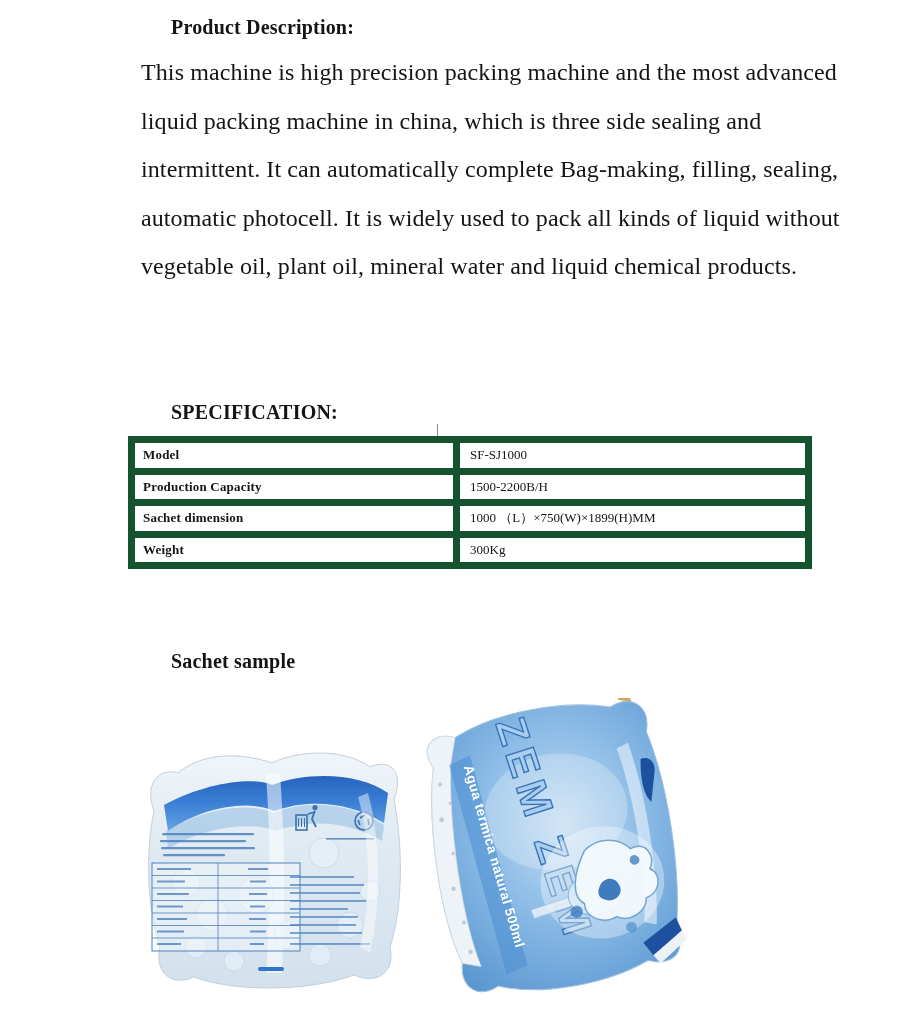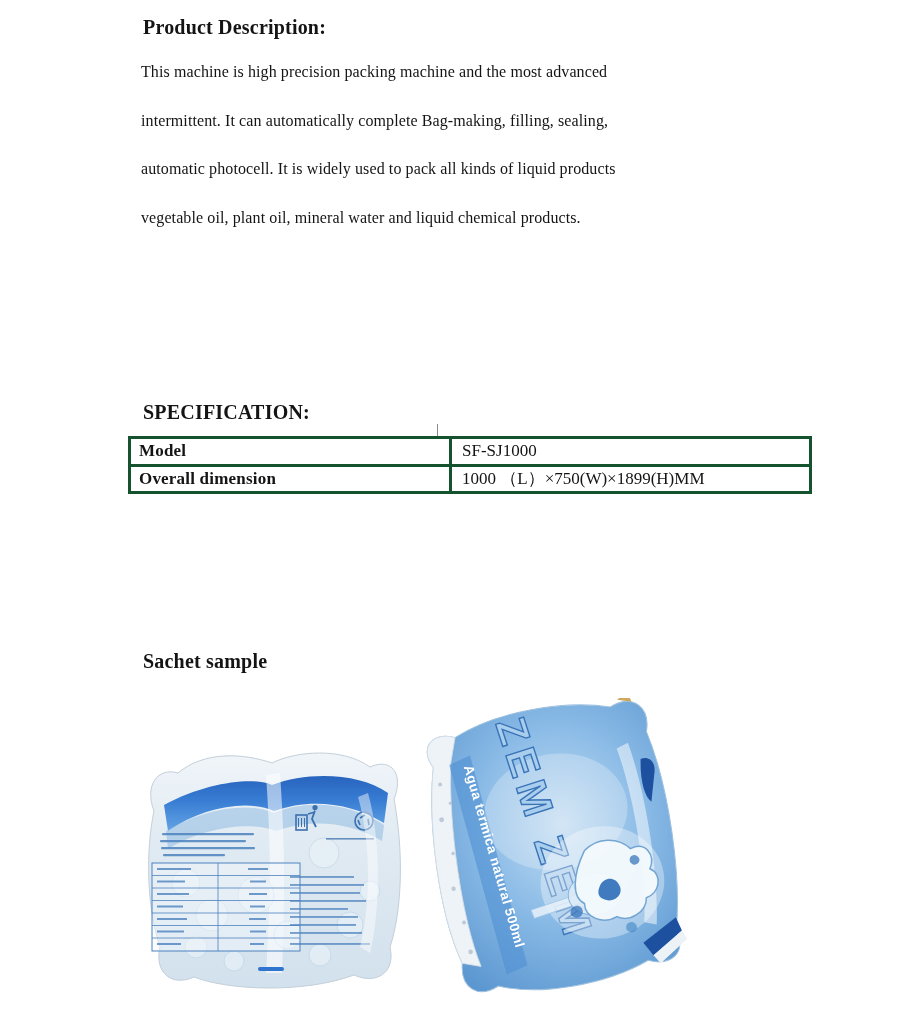--- a/index.html
+++ b/index.html
@@ -2,66 +2,75 @@
 <html><head>
 <meta charset="utf-8">
 <style>
   html,body{margin:0;padding:0;}
   body{
     width:922px;height:1024px;background:#ffffff;position:relative;overflow:hidden;
     font-family:"Liberation Serif", serif;color:#141414;
   }
   .abs{position:absolute;}
   .doc-heading{
-    font-size:20px;font-weight:bold;letter-spacing:0.2px;white-space:nowrap;
+    font-size:20px;font-weight:bold;letter-spacing:0.2px;white-space:nowrap;margin-left:28px;
   }
   #paragraph{left:141px;top:48px;}
   #paragraph .pline{
-    font-size:16px;line-height:48.5px;white-space:nowrap;letter-spacing:0.1px;
+    font-size:24px;line-height:48.5px;white-space:nowrap;letter-spacing:0.1px;
   }
   #spec-table{
     left:128px;top:436px;width:684px;border-collapse:collapse;table-layout:fixed;
   }
   #spec-table td{
-    border:3px solid #14532d;height:24.5px;padding:0 0 0 8px;vertical-align:middle;
-    font-size:17px;white-space:pre;overflow:hidden;
+    border:7px solid #14532d;height:24.5px;padding:0 0 0 8px;vertical-align:middle;
+    font-size:13px;white-space:pre;overflow:hidden;
   }
   #spec-table td.lbl{width:310px;font-weight:bold;letter-spacing:0.2px;}
   #spec-table td.val{padding-left:10px;}
   #table-artifact-line{
     left:437px;top:424px;width:1px;height:12px;background:#8a8a8a;
   }
   .sachet-figure{display:block;}
   svg text{font-family:"Liberation Sans", sans-serif;}
 </style>
 </head>
 <body>
 
 <div class="abs doc-heading" style="left:143px;top:16px;">Product Description:</div>
 
 <div class="abs" id="paragraph">
   <div class="pline">This machine is high precision packing machine and the most advanced</div>
+  <div class="pline">liquid packing machine in china, which is three side sealing and</div>
   <div class="pline">intermittent. It can automatically complete Bag-making, filling, sealing,</div>
-  <div class="pline">automatic photocell. It is widely used to pack all kinds of liquid products</div>
+  <div class="pline">automatic photocell. It is widely used to pack all kinds of liquid without</div>
   <div class="pline">vegetable oil, plant oil, mineral water and liquid chemical products.</div>
 </div>
 
 <div class="abs doc-heading" style="left:143px;top:401px;">SPECIFICATION:</div>
 
 <div class="abs" id="table-artifact-line"></div>
 
 <table class="abs" id="spec-table">
   <tbody>
     <tr>
       <td class="lbl">Model</td>
       <td class="val">SF-SJ1000</td>
     </tr>
     <tr>
-      <td class="lbl">Overall dimension</td>
+      <td class="lbl">Production Capacity</td>
+      <td class="val">1500-2200B/H</td>
+    </tr>
+    <tr>
+      <td class="lbl">Sachet dimension</td>
       <td class="val">1000 （L）×750(W)×1899(H)MM</td>
+    </tr>
+    <tr>
+      <td class="lbl">Weight</td>
+      <td class="val">300Kg</td>
     </tr>
   </tbody>
 </table>
 
 <div class="abs doc-heading" style="left:143px;top:650px;font-family:Liberation Serif, serif;">Sachet sample</div>
 
 <div class="abs" style="left:138px;top:733px;width:270px;height:262px;">
   <svg class="sachet-figure" width="270" height="262" viewBox="0 0 270 262">
     <defs>
       <linearGradient id="b1body" x1="0" y1="0" x2="0" y2="1">

